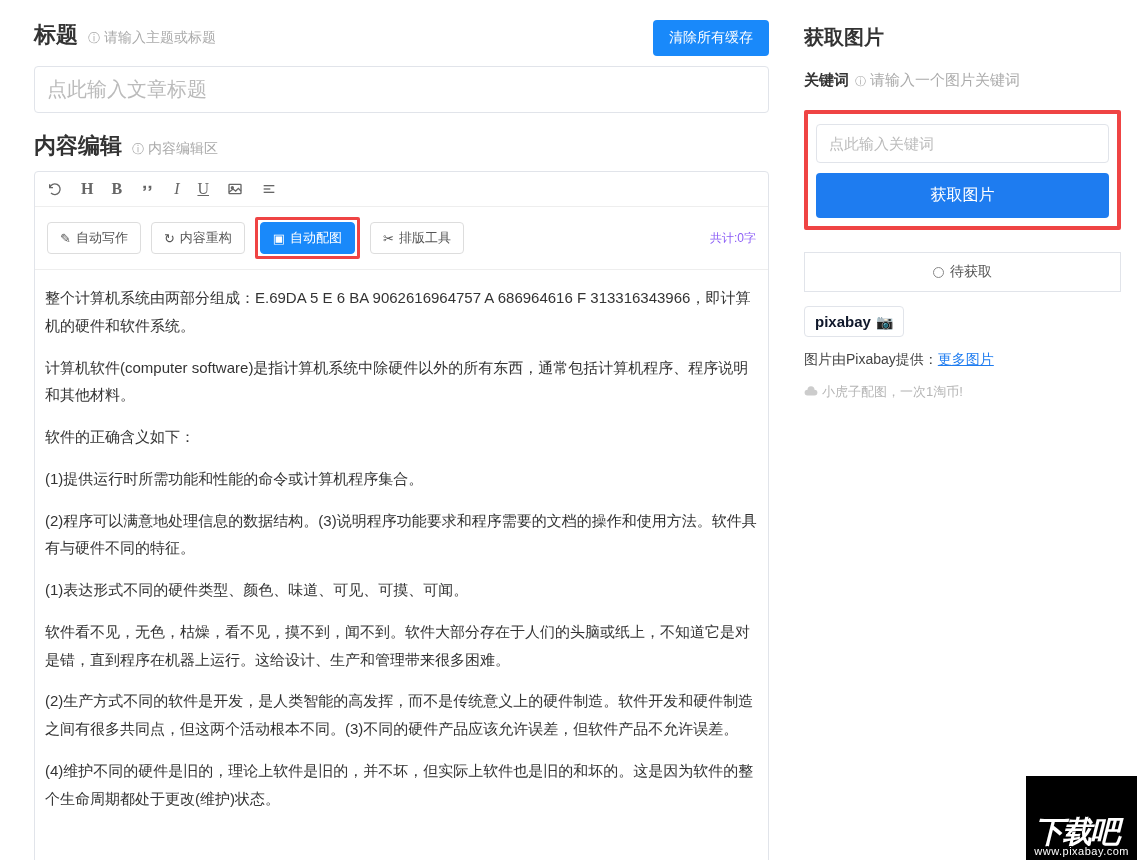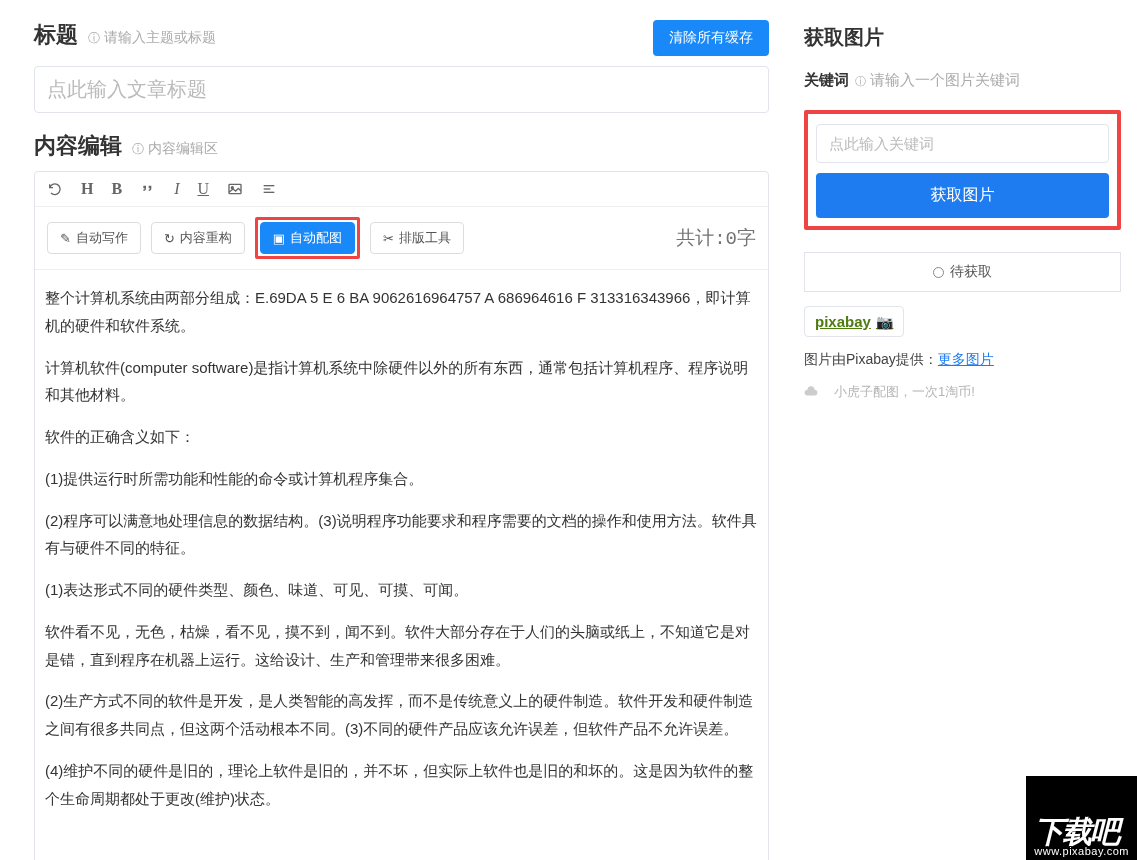--- a/index.html
+++ b/index.html
@@ -21,46 +21,46 @@
 .editor-wrap { border: 1px solid #e1e4ea; border-radius: 4px; }
 .toolbar-row { display: flex; align-items: center; padding: 8px 12px; border-bottom: 1px solid #eee; gap: 18px; }
 .tb-btn { color: #666; font-size: 16px; cursor: pointer; font-weight: 600; font-family: Georgia, serif; }
 .tb-btn.thin { font-weight: 400; }
 .tb-btn svg { width: 16px; height: 16px; display: block; }
 
 .action-row { display: flex; align-items: center; padding: 10px 12px; border-bottom: 1px solid #eee; gap: 10px; position: relative; }
 .action-btn { display: inline-flex; align-items: center; gap: 5px; padding: 6px 12px; border: 1px solid #ddd; border-radius: 4px; background: #fff; color: #555; font-size: 13px; cursor: pointer; }
 .action-btn.primary { background: #1989fa; color: #fff; border-color: #1989fa; }
 .highlight-box { border: 3px solid #ef4444; padding: 2px; border-radius: 2px; }
-.word-count { margin-left: auto; color: #737373; font-size: 19px; font-family: Liberation Mono, monospace; }
+.word-count { margin-left: auto; color: #8b5cf6; font-size: 12px; }
 
 .editor-body { padding: 14px 10px; height: 600px; overflow: auto; font-size: 15px; line-height: 1.85; color: #333; }
 .editor-body p { margin-bottom: 14px; }
 
 .kw-title { font-size: 20px; font-weight: 700; margin-bottom: 20px; color: #333; }
 .kw-label-row { display: flex; align-items: center; margin-bottom: 20px; }
 .kw-label { font-size: 15px; font-weight: 700; }
 .kw-hint { font-size: 15px; color: #aaa; margin-left: 6px; }
 .kw-hint::before { content: "\24D8"; margin-right: 4px; font-size: 11px; }
 
 .kw-highlight { border: 4px solid #ef4444; padding: 10px 8px 8px 8px; border-radius: 2px; margin-bottom: 22px; }
 .kw-input { width: 100%; padding: 10px 12px; border: 1px solid #e1e4ea; border-radius: 4px; font-size: 15px; margin-bottom: 10px; }
 .kw-input::placeholder { color: #bbb; }
 .btn-fetch { width: 100%; background: #1e7cf0; color: #fff; border: none; border-radius: 4px; padding: 12px; font-size: 16px; cursor: pointer; }
 
 .pending-btn { width: 100%; border: 1px solid #e1e4ea; border-radius: 0; padding: 10px; background: #fff; color: #555; font-size: 14px; display: flex; align-items: center; justify-content: center; gap: 6px; cursor: pointer; margin-bottom: 14px; }
 .pending-btn .circle { width: 11px; height: 11px; border: 1.5px solid #888; border-radius: 50%; display: inline-block; }
 
-.pixabay-badge { display: inline-flex; border: 1px solid #e1e4ea; border-radius: 4px; padding: 6px 10px; font-size: 15px; color: #4d7c0f; margin-bottom: 14px; align-items: center; gap: 5px; font-weight: 600; text-decoration: underline; }
+.pixabay-badge { display: inline-flex; border: 1px solid #e1e4ea; border-radius: 4px; padding: 6px 10px; font-size: 15px; color: #0f172a; margin-bottom: 14px; align-items: center; gap: 5px; font-weight: 600; }
 .pixabay-badge .cam { font-size: 14px; }
 
 .provider-line { font-size: 14px; color: #444; margin-bottom: 14px; }
 .provider-line a { color: #1e7cf0; text-decoration: underline; }
 
-.coin-line { font-size: 13px; color: #b5b5b5; display: flex; align-items: center; gap: 16px; }
+.coin-line { font-size: 13px; color: #b5b5b5; display: flex; align-items: center; gap: 4px; }
 .coin-line svg { width: 14px; height: 14px; }
 
 .watermark { position: absolute; right: 0; bottom: 0; background: #000; color: #fff; padding: 6px 8px 3px 8px; font-family: "SimHei", sans-serif; }
 .watermark .big { font-size: 30px; font-weight: 900; font-style: italic; letter-spacing: -2px; line-height: 0.9; margin-top: 36px; }
 .watermark .url { font-size: 11px; letter-spacing: 0.5px; text-align: right; }
 </style>
 </head>
 <body>
 
 <div class="container">

